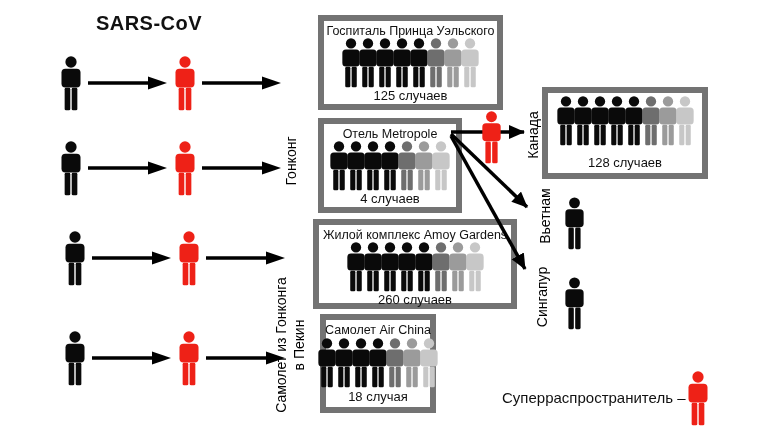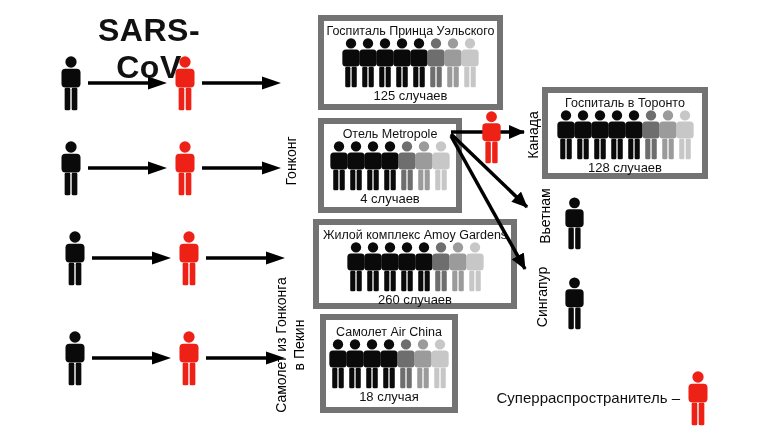--- a/index.html
+++ b/index.html
@@ -3,21 +3,21 @@
 <meta charset="utf-8">
 <style>
   html,body{margin:0;padding:0;background:#fff;}
   .canvas{
     position:relative;width:768px;height:431px;background:#ffffff;
     font-family:"Liberation Sans",sans-serif;color:#111;overflow:hidden;
   }
   
   .title{
     position:absolute;left:84px;top:12px;width:130px;
-    font-size:32px;font-weight:700;letter-spacing:0.5px;text-align:center;
+    font-size:20px;font-weight:700;letter-spacing:0.5px;text-align:center;
   }
   
   .chain-row{
     position:absolute;display:flex;align-items:center;column-gap:4px;height:56px;
   }
   .row-0{left:58px;top:55px;}
   .row-1{left:58px;top:140px;}
   .row-2{left:62px;top:230px;}
   .row-3{left:62px;top:330px;}
   .person{display:inline-block;flex:none;line-height:0;}
@@ -31,40 +31,40 @@
   }
   
   .cluster{
     position:absolute;border:6px solid #737373;background:#fff;box-sizing:border-box;
     display:flex;flex-direction:column;align-items:center;justify-content:space-between;
     padding:3px 2px;
   }
   .c0{left:318px;top:15px;width:185px;height:95px;}
   .c1{left:318px;top:118px;width:144px;height:95px;}
   .c2{left:313px;top:219px;width:204px;height:90px;}
-  .c3{left:320px;top:314px;width:138px;height:99px;justify-content:flex-end;}
+  .c3{left:320px;top:314px;width:116px;height:99px;}
   .toronto{left:542px;top:87px;width:166px;height:92px;}
   .cluster-title{font-size:12.5px;text-align:center;white-space:nowrap;}
   .cluster-cases{font-size:13px;text-align:center;}
   .figure-row{display:flex;align-items:flex-end;justify-content:center;}
   .gperson{width:22px;height:50px;}
   .figure-row .gperson + .gperson{margin-left:-5px;}
   
   .overlay{position:absolute;left:0;top:0;width:768px;height:431px;pointer-events:none;z-index:1;}
   .overlay line{stroke:#000;stroke-width:3.5;}
   .red-center{position:absolute;left:479px;top:111px;width:25px;height:53px;z-index:2;}
   .dperson{position:absolute;width:23px;height:53px;}
   .vietnam-person{left:563px;top:197px;}
   .singapore-person{left:563px;top:277px;}
   .canada-label{left:534px;top:135px;}
   .vietnam-label{left:546px;top:216px;}
   .singapore-label{left:543px;top:297px;}
   
   .legend-label{
-    position:absolute;left:480px;top:389px;width:200px;text-align:right;font-size:15px;
+    position:absolute;left:502px;top:389px;width:200px;font-size:15px;
   }
   .legend-person{position:absolute;left:684px;top:371px;width:28px;height:55px;}
 </style>
 </head>
 <body>
 
 <div class="canvas">
 
   <div class="title">SARS-CoV</div>
 
@@ -381,21 +381,20 @@
 
   <span class="person red-center"><svg viewBox="0 0 34 78" xmlns="http://www.w3.org/2000/svg">
         <circle cx="17" cy="8.5" r="8" fill="#ee2117"></circle>
         <rect x="3.5" y="18" width="27" height="26.5" rx="5.5" fill="#ee2117"></rect>
         <rect x="8" y="45" width="8" height="32" rx="2" fill="#ee2117"></rect>
         <rect x="18" y="45" width="8" height="32" rx="2" fill="#ee2117"></rect>
       </svg></span>
 
   <div class="vlabel canada-label">Канада</div>
   <div class="cluster toronto">
-    <div class="cluster-title">Госпиталь в Торонто</div>
     <div class="figure-row">
         <span class="person gperson"><svg viewBox="0 0 34 78" xmlns="http://www.w3.org/2000/svg">
             <circle cx="17" cy="8.5" r="8" fill="#0a0a0a"></circle>
             <rect x="3.5" y="18" width="27" height="26.5" rx="5.5" fill="#0a0a0a"></rect>
             <rect x="8" y="45" width="8" height="32" rx="2" fill="#0a0a0a"></rect>
             <rect x="18" y="45" width="8" height="32" rx="2" fill="#0a0a0a"></rect>
           </svg></span>
         <span class="person gperson"><svg viewBox="0 0 34 78" xmlns="http://www.w3.org/2000/svg">
             <circle cx="17" cy="8.5" r="8" fill="#0a0a0a"></circle>
             <rect x="3.5" y="18" width="27" height="26.5" rx="5.5" fill="#0a0a0a"></rect>

